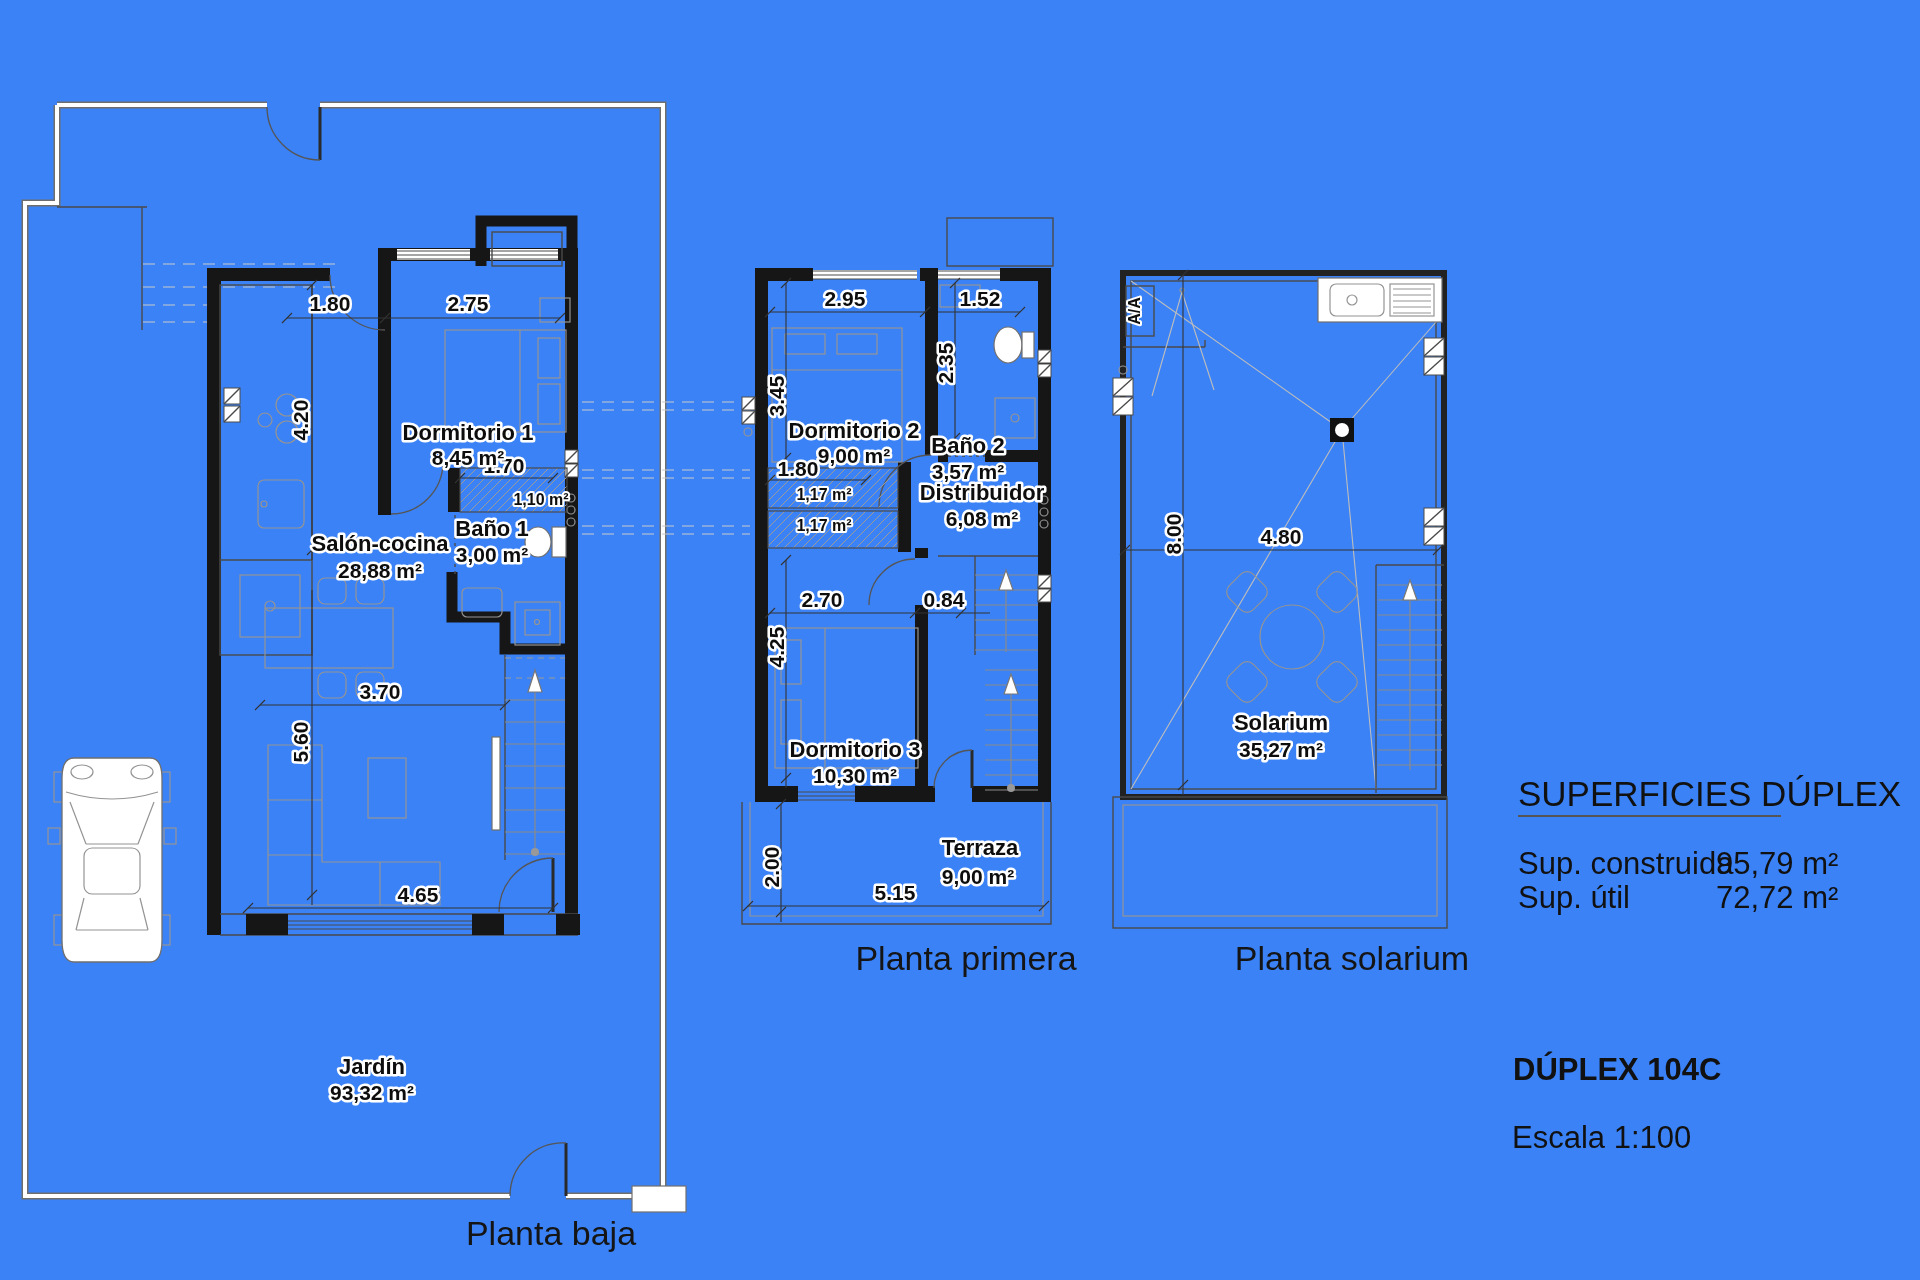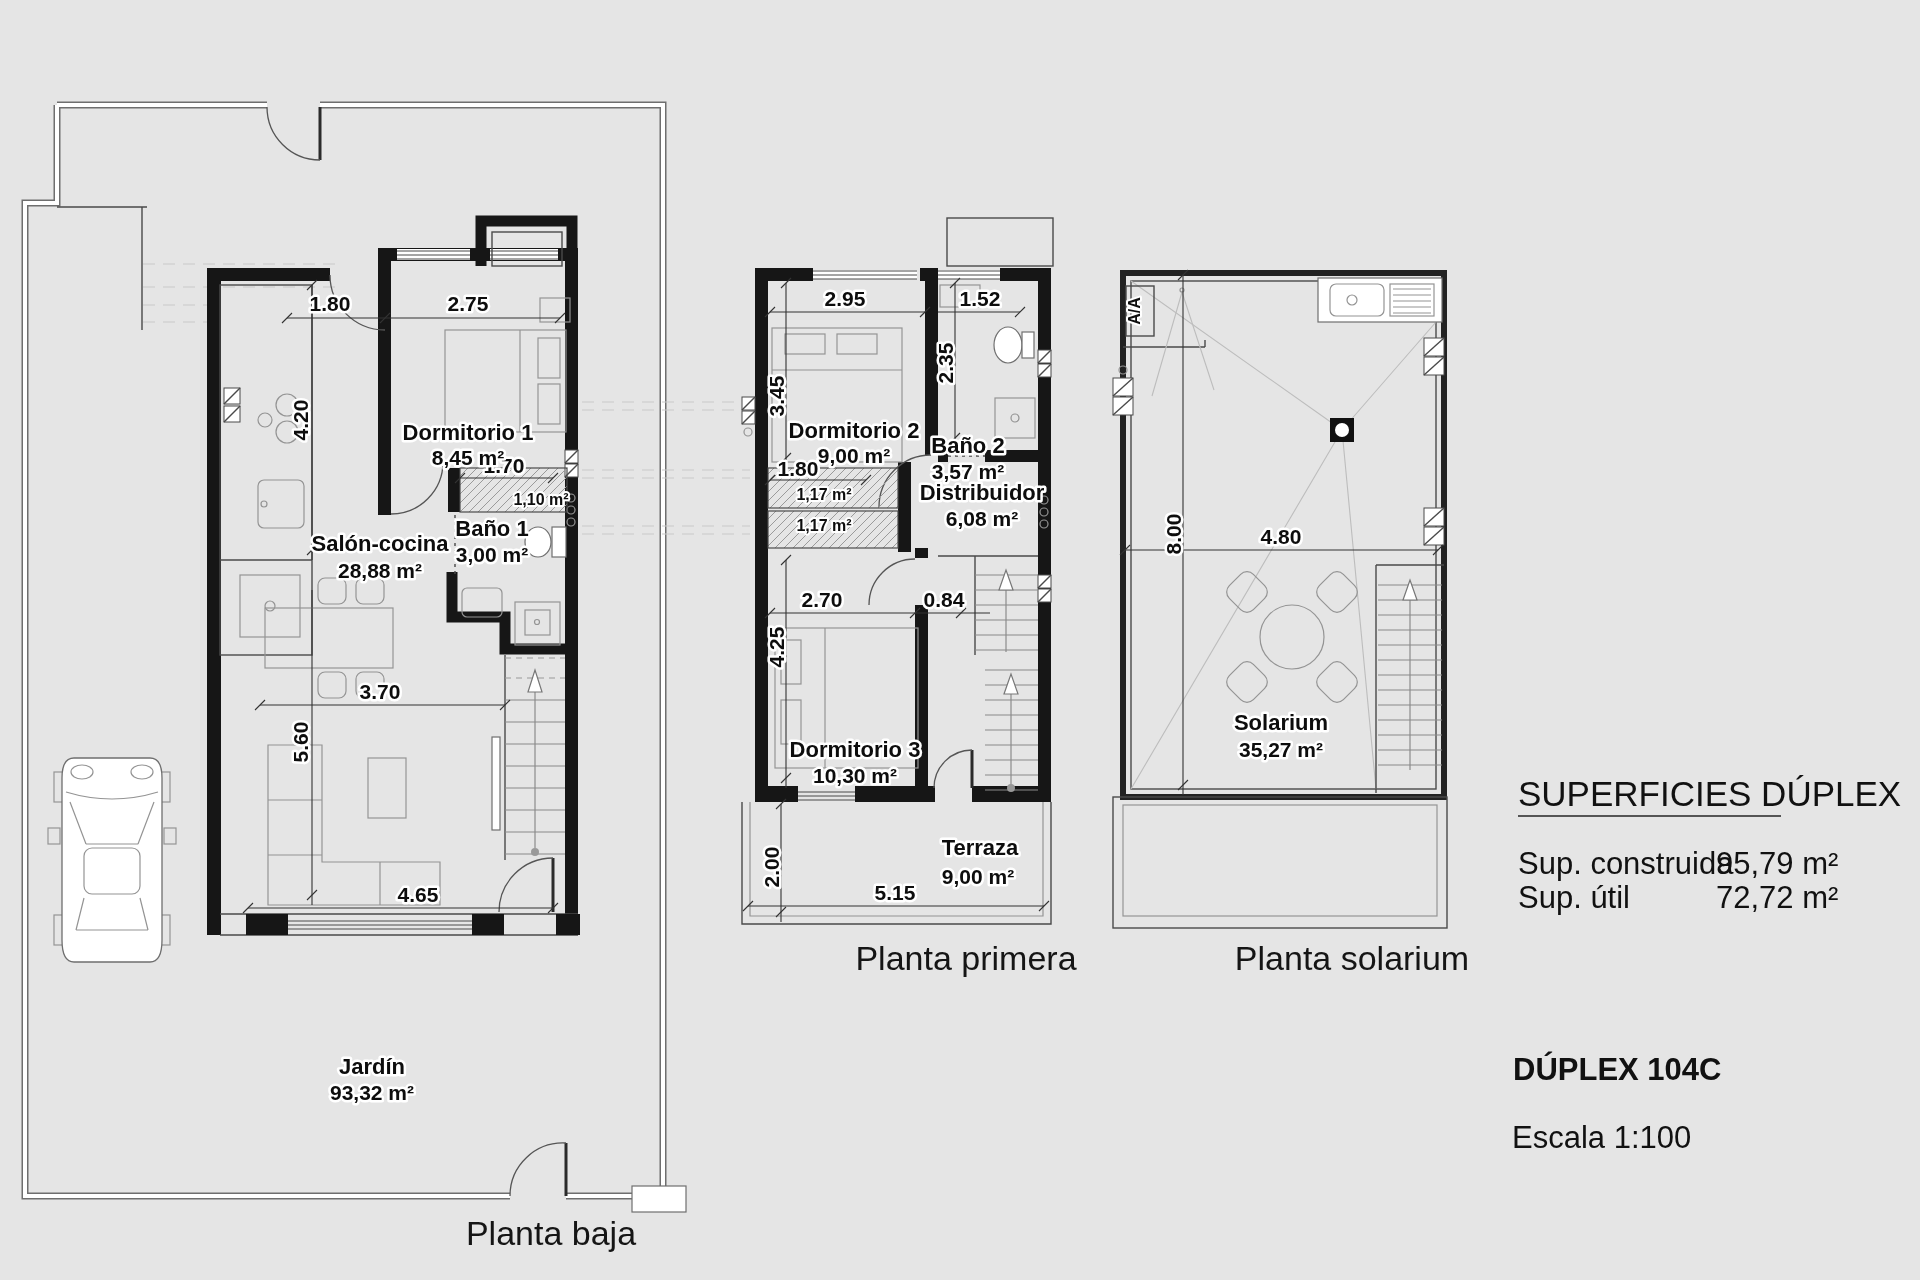--- a/index.html
+++ b/index.html
@@ -1,16 +1,16 @@
 <!DOCTYPE html>
 <html><head>
 <meta charset="utf-8">
 <style>
   html,body{margin:0;padding:0;background:#ffffff;}
-  .page{position:relative;width:1920px;height:1280px;background:#e5e5e5;font-family:"Liberation Sans",sans-serif;overflow:hidden;}
+  .page{position:relative;width:1920px;height:1280px;background:#3b82f6;font-family:"Liberation Sans",sans-serif;overflow:hidden;}
   svg{display:block;}
   text{fill:#0d0d0d;font-family:"Liberation Sans",sans-serif;}
   .dimt{font-size:21px;font-weight:600;paint-order:stroke;stroke:#fff;stroke-width:5px;stroke-linejoin:round;}
   .dimts{font-size:16px;font-weight:700;paint-order:stroke;stroke:#fff;stroke-width:4px;stroke-linejoin:round;}
   .rname{font-size:22px;font-weight:700;paint-order:stroke;stroke:#fff;stroke-width:5px;stroke-linejoin:round;}
   .rarea{font-size:21px;font-weight:700;paint-order:stroke;stroke:#fff;stroke-width:5px;stroke-linejoin:round;}
   .ptitle{font-size:34px;fill:#151515;}
   .ihead{font-size:35px;fill:#111;}
   .itext{font-size:31px;fill:#111;}
   .ibold{font-size:31px;font-weight:700;fill:#111;}

